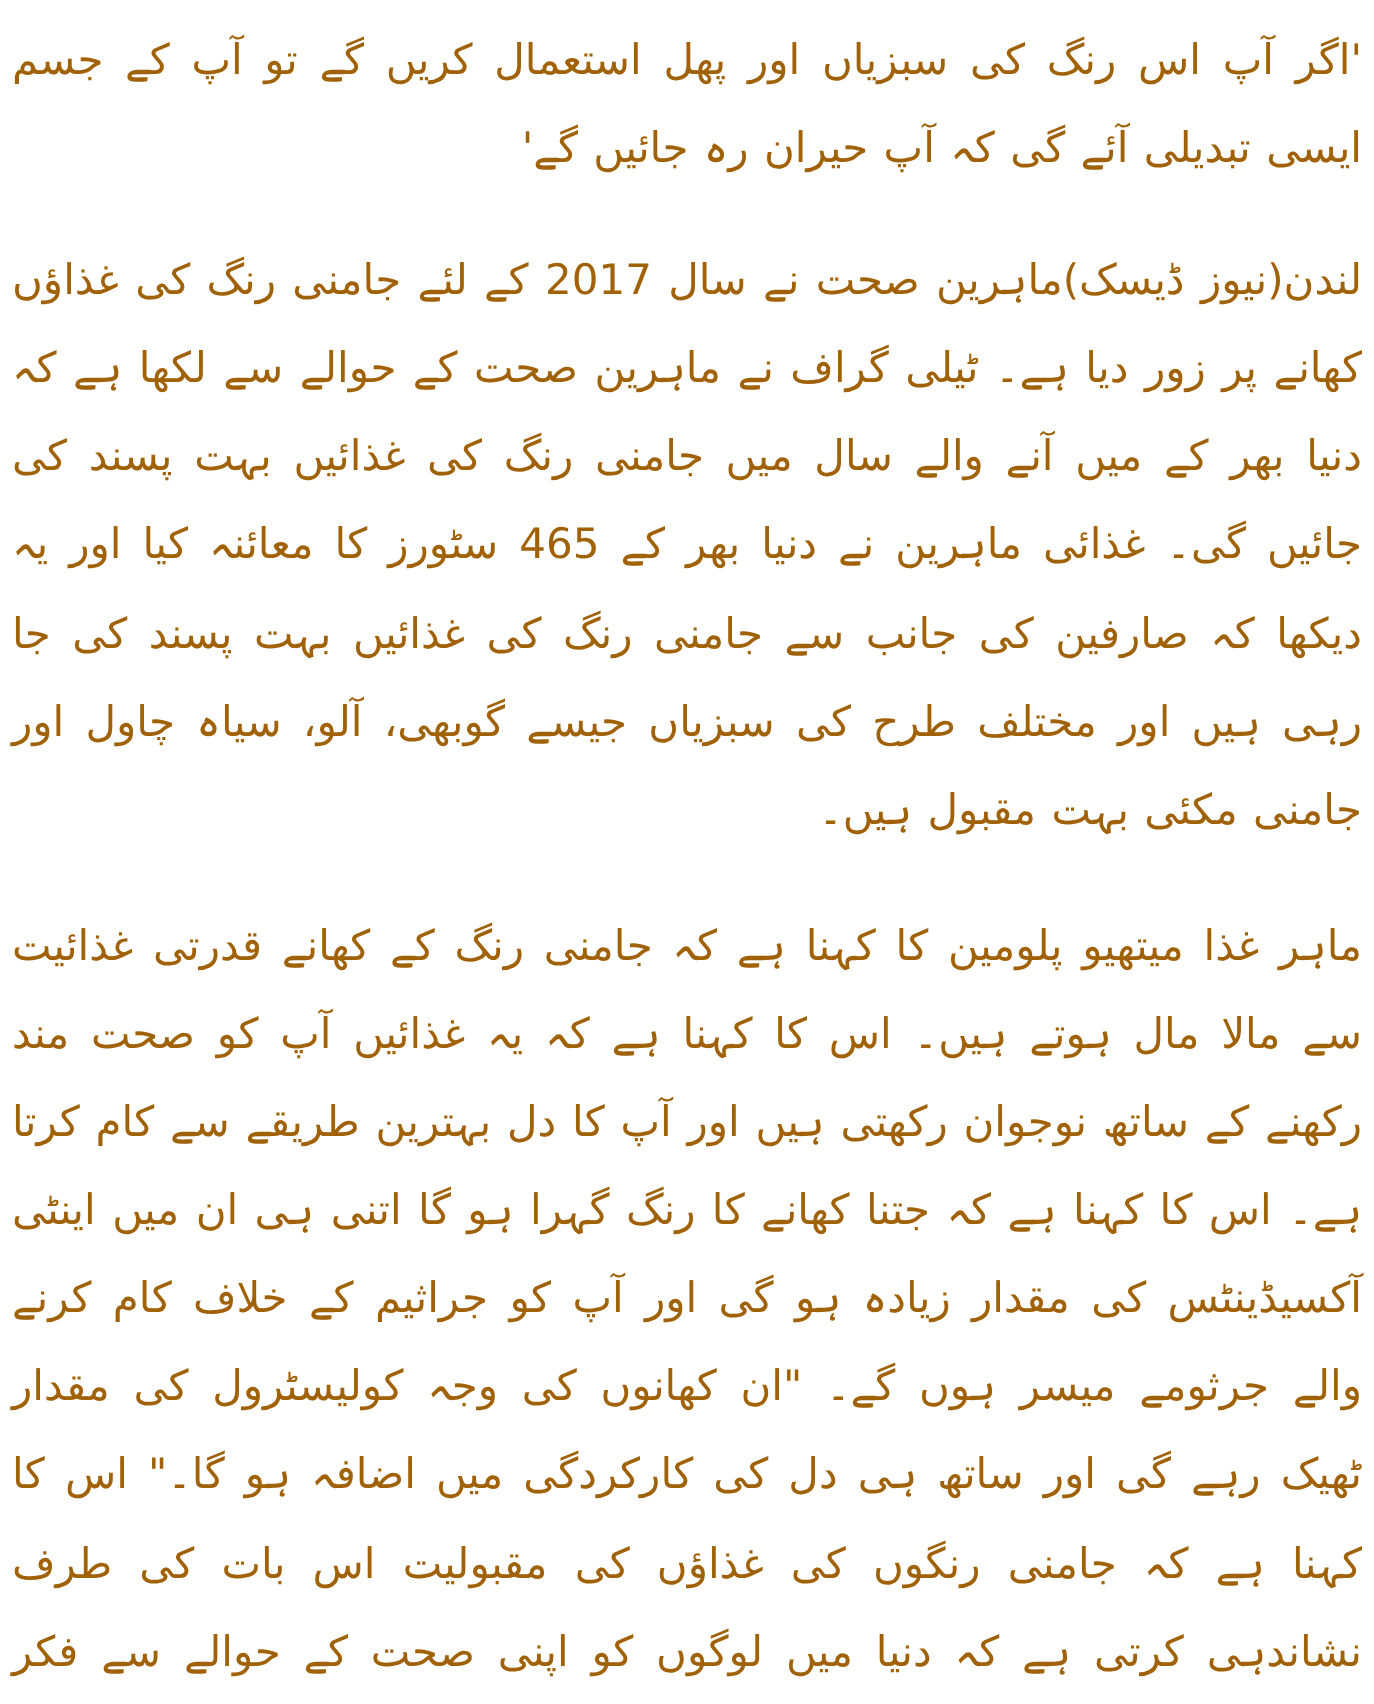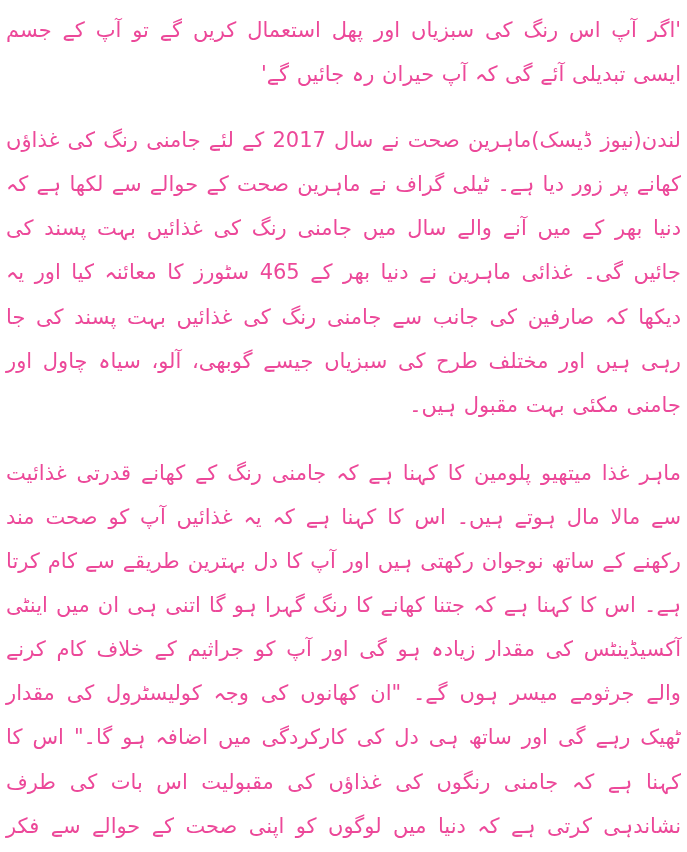--- a/index.html
+++ b/index.html
@@ -21,21 +21,21 @@
     padding: 8px 6px 0 6px;
     background: #ffffff;
   }
   .article p.urdu {
     direction: rtl;
     unicode-bidi: embed;
     text-align: justify;
     text-align-last: right;
     font-size: 21px;
     line-height: 2.1;
-    color: #ec4899;
+    color: #a16207;
     margin: 0 0 24px 0;
     word-spacing: 1px;
   }
   .article p.urdu.lede {
     margin-bottom: 22px;
   }
 </style>
 </head>
 <body>
 

